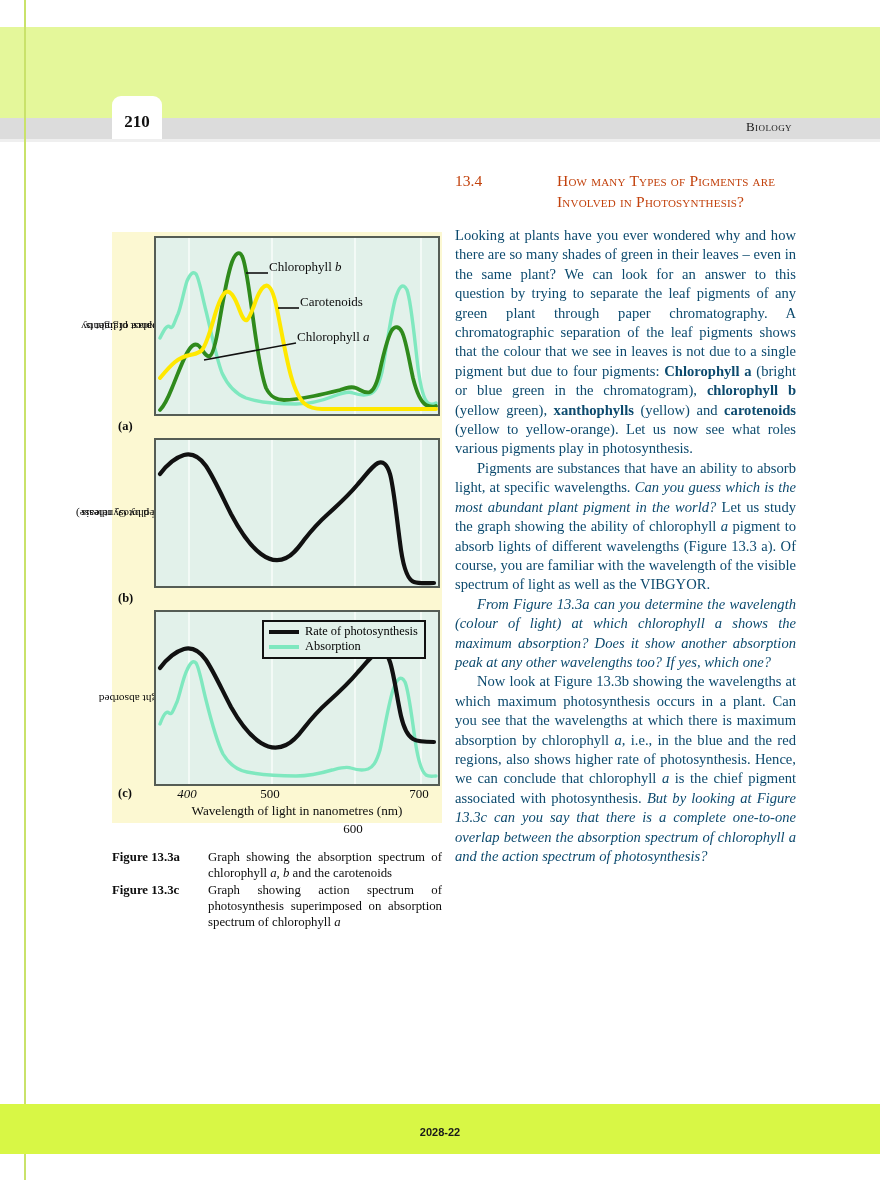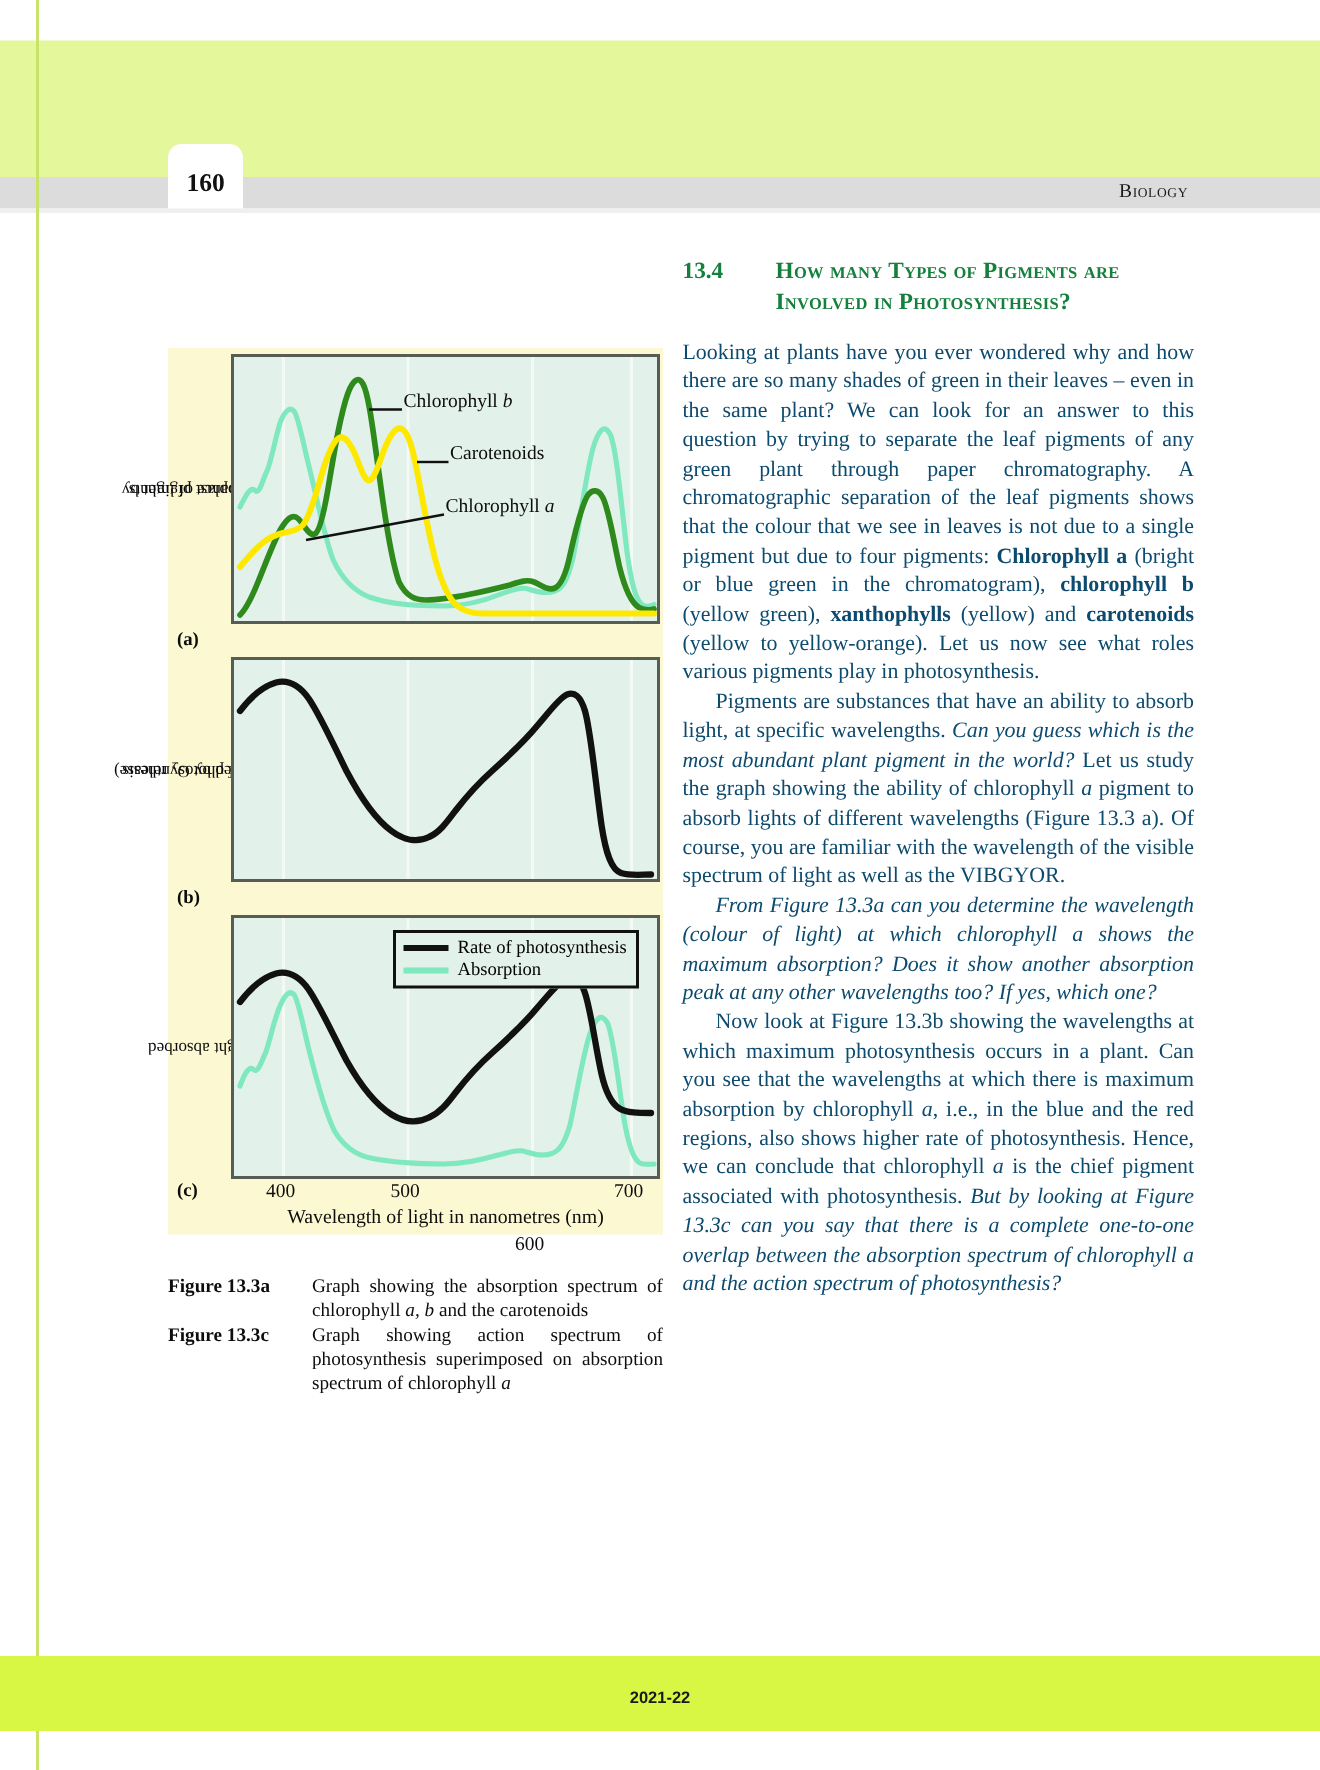--- a/index.html
+++ b/index.html
@@ -91,25 +91,26 @@
   }
   .right-col {
     position: absolute;
     left: 455px; top: 170px;
     width: 341px;
   }
 
   
   .sec-head {
     display: flex;
-    color: #15803d;
-    font-weight: bold;
+    color: #c2410c;
+    font-weight: normal;
     font-size: 15.5px;
     line-height: 21px;
     margin-bottom: 14px;
+    gap: 40px;
   }
   .sec-num { width: 62px; flex: none; }
   .sec-title { font-variant: small-caps; letter-spacing: .2px; }
 
   
   .para {
     font-size: 14.6px;
     line-height: 19.4px;
     text-align: justify;
     color: #0c4a6e;
@@ -226,23 +227,23 @@
 </style>
 </head>
 <body>
 
 <div class="top-band"></div>
 <div class="header-strip"></div>
 <div class="header-strip-shadow"></div>
 <div class="left-rule"></div>
 <div class="running-head">Biology</div>
 <div class="page-tab"></div>
-<div class="page-number">160</div>
+<div class="page-number">210</div>
 <div class="bottom-band"></div>
-<div class="footer-year">2021-22</div>
+<div class="footer-year">2028-22</div>
 
 <div class="left-col">
 
   <div class="figure-wrap">
 
     <div class="panel" style="padding-top:4px;">
       <div class="ylab">
         <span>
           <span>Absorbance of light by</span><br>
           <span>chloroplast pigments</span>
@@ -335,21 +336,21 @@
           <span>Rate of photosynthesis</span>
         </div>
         <div class="legend-row">
           <span class="legend-swatch sw-mint"></span>
           <span>Absorption</span>
         </div>
       </div>
     </div>
 
     <div class="xticks">
-      <span style="left:33px;">400</span>
+      <span style="left:33px;font-style:italic;">400</span>
       <span style="left:116px;">500</span>
       <span style="left:199px;margin-top:35px;">600</span>
       <span style="left:265px;">700</span>
     </div>
     <div class="xaxis-title">Wavelength of light in nanometres (nm)</div>
     <div class="panel-letter" style="left:6px;bottom:22px;">(c)</div>
   </div>
 
   <div class="captions">
     <div class="cap-row">

